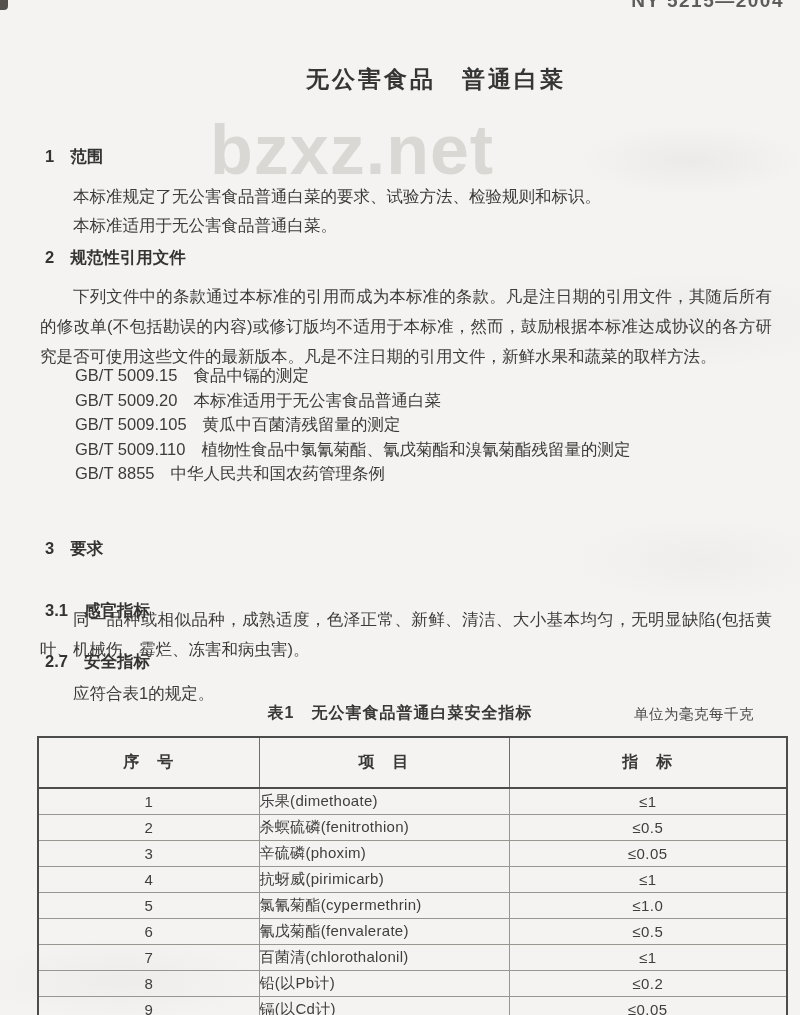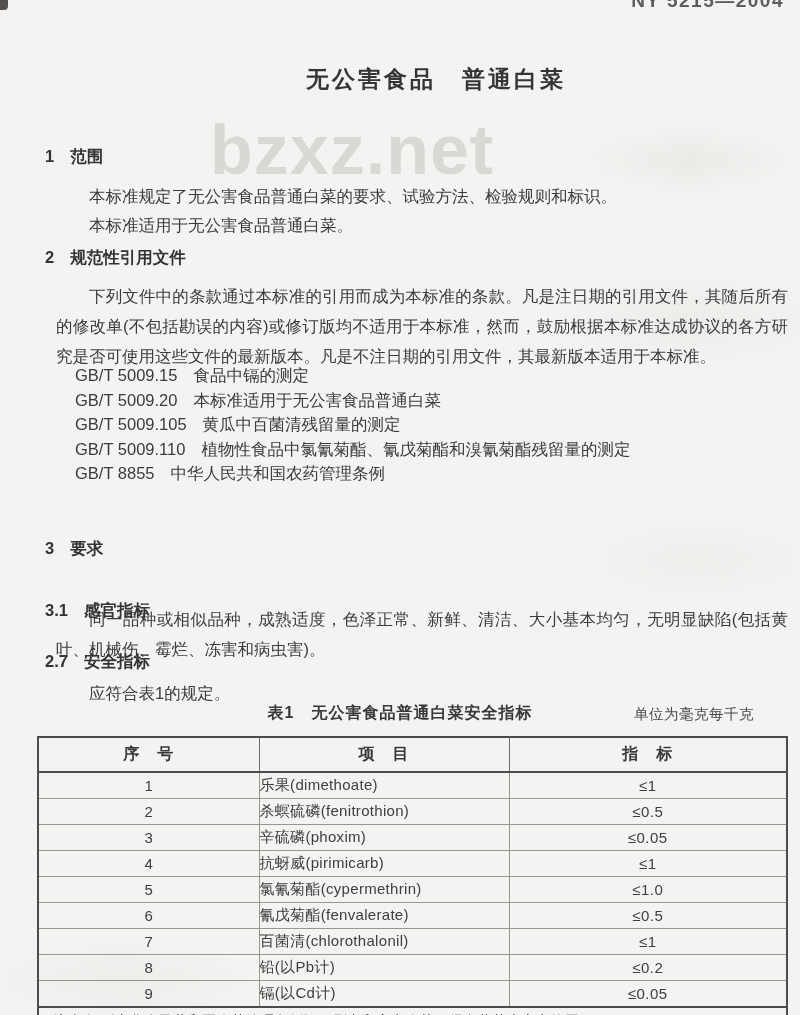--- a/index.html
+++ b/index.html
@@ -17,31 +17,31 @@
     color:#3b3b3b;
   }
   .corner-mark{position:absolute;left:0;top:0;width:8px;height:10px;background:#55504b;border-bottom-right-radius:4px;}
   .doc-code{position:absolute;top:-10px;right:16px;font-size:19px;font-weight:600;letter-spacing:1.5px;color:#5c5c5c;}
   .watermark{position:absolute;left:210px;top:110px;font-size:70px;font-weight:bold;letter-spacing:1px;color:#d9d8d5;z-index:0;user-select:none;}
   .layer{position:absolute;left:0;top:0;width:800px;z-index:1;}
   .abs{position:absolute;}
   .doc-title{left:0;top:64px;width:800px;text-align:center;font-size:23px;font-weight:bold;letter-spacing:3px;color:#353535;padding-left:36px;}
   .h-sec{left:45px;font-size:16.5px;font-weight:bold;color:#333;}
   .h-sec .sec-no{display:inline-block;margin-right:16px;}
-  .body-p{left:56px;width:732px;font-size:16.5px;line-height:30px;text-align:justify;text-indent:2em;color:#3b3b3b;}
+  .body-p{left:40px;width:732px;font-size:16.5px;line-height:30px;text-align:justify;text-indent:2em;color:#3b3b3b;}
   .one-line{text-align:left;}
   .refs{left:75px;width:700px;font-size:16.5px;line-height:24.6px;color:#3b3b3b;}
   .ref-code{display:inline-block;margin-right:16px;}
   .tbl-caption-row{left:0;top:703px;width:800px;height:22px;}
   .tbl-caption{width:100%;text-align:center;font-size:16px;font-weight:bold;letter-spacing:1px;color:#383838;}
   .tbl-unit{position:absolute;right:46px;top:2px;font-size:14.5px;font-weight:normal;letter-spacing:.5px;color:#4a4a4a;}
   table.safety{left:37px;top:736px;position:absolute;width:749px;border-collapse:collapse;table-layout:fixed;background:transparent;}
   table.safety col.c1{width:221px;} table.safety col.c2{width:250px;} table.safety col.c3{width:278px;}
   table.safety{border:2px solid #4c4c4c;}
-  table.safety th{border:1px solid #6f6f6f;border-bottom:2px solid #4c4c4c;height:33px;font-size:16px;font-weight:bold;letter-spacing:1px;color:#383838;text-align:center;padding:0;}
+  table.safety th{border:1px solid #6f6f6f;border-bottom:2px solid #4c4c4c;height:33px;font-size:16px;font-weight:bold;letter-spacing:1px;color:#383838;text-align:center;padding:8px;}
   table.safety td{border:1px solid #979792;height:25px;font-size:15px;color:#3e3e3e;padding:0;}
   td.cell-no{text-align:center;}
   td.cell-item{padding-left:26px;letter-spacing:.3px;}
   td.cell-limit{text-align:center;letter-spacing:.5px;}
   tr.note-row td{height:34px;vertical-align:top;padding:4px 10px 0 14px;font-size:14.5px;color:#3e3e3e;border-top:2px solid #4c4c4c;}
 </style>
 </head>
 <body>
 
 <div class="page">
@@ -58,21 +58,21 @@
 
     <div class="abs h-sec" style="top:146px;">
       <span class="sec-no">1</span><span>范围</span>
     </div>
     <div class="abs body-p one-line" style="top:181px;">本标准规定了无公害食品普通白菜的要求、试验方法、检验规则和标识。</div>
     <div class="abs body-p one-line" style="top:210px;">本标准适用于无公害食品普通白菜。</div>
 
     <div class="abs h-sec" style="top:247px;">
       <span class="sec-no">2</span><span>规范性引用文件</span>
     </div>
-    <div class="abs body-p" style="top:281px;">下列文件中的条款通过本标准的引用而成为本标准的条款。凡是注日期的引用文件，其随后所有的修改单(不包括勘误的内容)或修订版均不适用于本标准，然而，鼓励根据本标准达成协议的各方研究是否可使用这些文件的最新版本。凡是不注日期的引用文件，其最新版本适用于本标准。</div>
+    <div class="abs body-p" style="top:281px;">下列文件中的条款通过本标准的引用而成为本标准的条款。凡是注日期的引用文件，其随后所有的修改单(不包括勘误的内容)或修订版均不适用于本标准，然而，鼓励根据本标准达成协议的各方研究是否可使用这些文件的最新版本。凡是不注日期的引用文件，新鲜水果和蔬菜的取样方法。</div>
 
     <div class="abs refs" style="top:363px;">
       <div><span class="ref-code">GB/T 5009.15</span><span>食品中镉的测定</span></div>
       <div><span class="ref-code">GB/T 5009.20</span><span>本标准适用于无公害食品普通白菜</span></div>
       <div><span class="ref-code">GB/T 5009.105</span><span>黄瓜中百菌清残留量的测定</span></div>
       <div><span class="ref-code">GB/T 5009.110</span><span>植物性食品中氯氰菊酯、氰戊菊酯和溴氰菊酯残留量的测定</span></div>
       <div><span class="ref-code">GB/T 8855</span><span>中华人民共和国农药管理条例</span></div>
     </div>
 
     <div class="abs h-sec" style="top:538px;">

